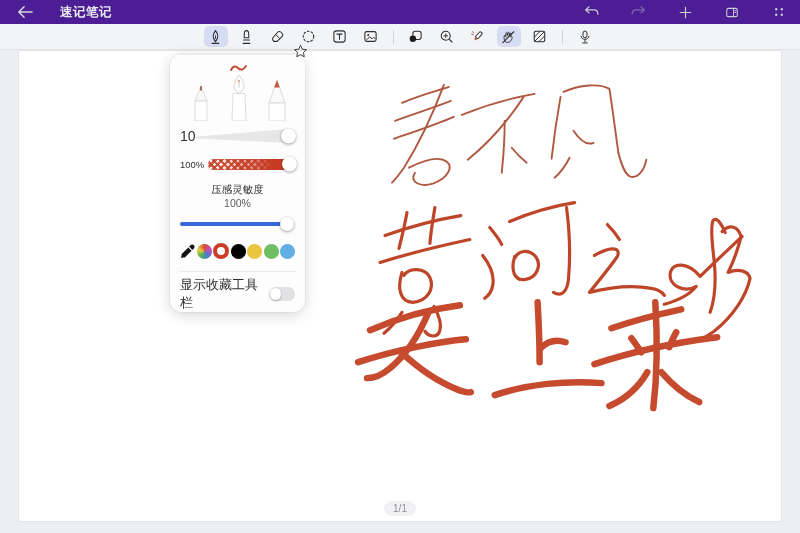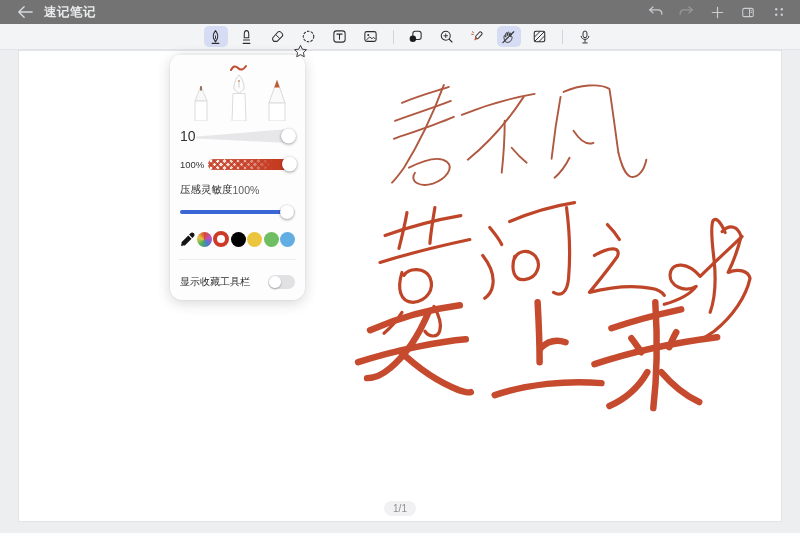--- a/index.html
+++ b/index.html
@@ -1,20 +1,20 @@
 <!DOCTYPE html>
 <html><head>
 <meta charset="utf-8">
 <style>
   * { margin:0; padding:0; box-sizing:border-box; }
   html,body { width:800px; height:533px; overflow:hidden; }
   body { font-family:"Liberation Sans","DejaVu Sans",sans-serif; background:#eceef0; position:relative; }
 
   
-  .titlebar { height:24px; background:#737373; display:flex; align-items:center; padding:0 10px 0 14px; }
+  .titlebar { height:24px; background:#4c1d95; display:flex; align-items:center; padding:0 10px 0 14px;gap:16px; }
   .titlebar .back { width:22px; height:18px; display:flex; align-items:center; justify-content:center; cursor:pointer; }
   .titlebar .doc-title { color:#e8eaec; font-size:12.5px; font-weight:bold; margin-left:8px; letter-spacing:.5px; }
   .titlebar .spacer { flex:1; }
   .tb-ico { width:22px; height:18px; display:flex; align-items:center; justify-content:center; margin-left:9px; cursor:pointer; }
   .tb-ico svg { display:block; }
   .dim { opacity:.42; }
 
   
   .toolbar { height:26px; background:#f3f4f6; border-bottom:1px solid #e2e3e6; display:flex; align-items:center; justify-content:center; gap:7px; }
   .tool { width:24px; height:21px; border-radius:5px; display:flex; align-items:center; justify-content:center; cursor:pointer; }
@@ -41,32 +41,32 @@
   .slider-wrap { position:relative; flex:1; height:18px; display:flex; align-items:center; }
   .knob { position:absolute; width:15px; height:15px; background:#fff; border-radius:50%; box-shadow:0 1px 3px rgba(0,0,0,.35), 0 0 0 .5px rgba(0,0,0,.06); top:50%; transform:translateY(-50%); cursor:pointer; }
   .pp-opacity { margin-top:6px; height:22px; }
   .pp-opacity .lbl { font-size:9.5px; color:#333; width:28px; }
   .op-track { position:relative; flex:1; height:11px; border-radius:6px; overflow:visible;
      background-image:
        linear-gradient(to right, rgba(198,60,35,0) 0%, rgba(198,60,35,.3) 35%, #c63c23 75%),
        repeating-linear-gradient(45deg, rgba(198,60,35,.8) 0 2.4px, rgba(198,60,35,0) 2.4px 4.8px),
        repeating-linear-gradient(135deg, rgba(198,60,35,.8) 0 2.4px, rgba(198,60,35,0) 2.4px 4.8px);
      background-color:#fff; box-shadow:inset 0 0 0 .5px rgba(0,0,0,.04); }
-  .pp-pressure { margin-top:8px; justify-content:flex-start; }
+  .pp-pressure { margin-top:8px; justify-content:flex-end;flex-direction:column; }
   .pp-pressure .plbl { font-size:10.5px; color:#2e2e2e; }
   .pp-pressure .pval { font-size:10.5px; color:#5c5c5c; }
   .pp-slider { margin-top:6px; height:18px; }
   .bl-track { position:relative; flex:1; height:3.5px; border-radius:2px; background:#e4e4e6; }
   .bl-fill { position:absolute; left:0; top:0; bottom:0; width:93%; background:#3b67d6; border-radius:2px; }
   .pp-colors { margin-top:7px; height:22px; justify-content:space-between; }
   .sw { width:15px; height:15px; border-radius:50%; cursor:pointer; }
   .sw-wheel { background:conic-gradient(#d84a38,#c050b8,#4a78d8,#50b058,#e8c840,#d84a38); }
   .sw-red-selected { width:16px; height:16px; background:#fff; border:4.5px solid #ce3a28; }
   .pp-toggle-row { margin-top:8px; height:28px; justify-content:space-between; }
-  .pp-toggle-row .tlbl { font-size:10px; color:#2e2e2e; }
+  .pp-toggle-row .tlbl { font-size:13px; color:#2e2e2e; }
   .switch { width:27px; height:13.5px; background:#e1e1e4; border-radius:7px; position:relative; cursor:pointer; }
   .switch .dot { position:absolute; left:1px; top:1px; width:11.5px; height:11.5px; border-radius:50%; background:#fff; box-shadow:0 1px 2px rgba(0,0,0,.3); }
   .eyedrop { cursor:pointer; display:flex; align-items:center; }
 </style>
 </head>
 <body>
 
 <div class="titlebar">
   <div class="back">
     <svg width="16" height="14" viewBox="0 0 18 14">

